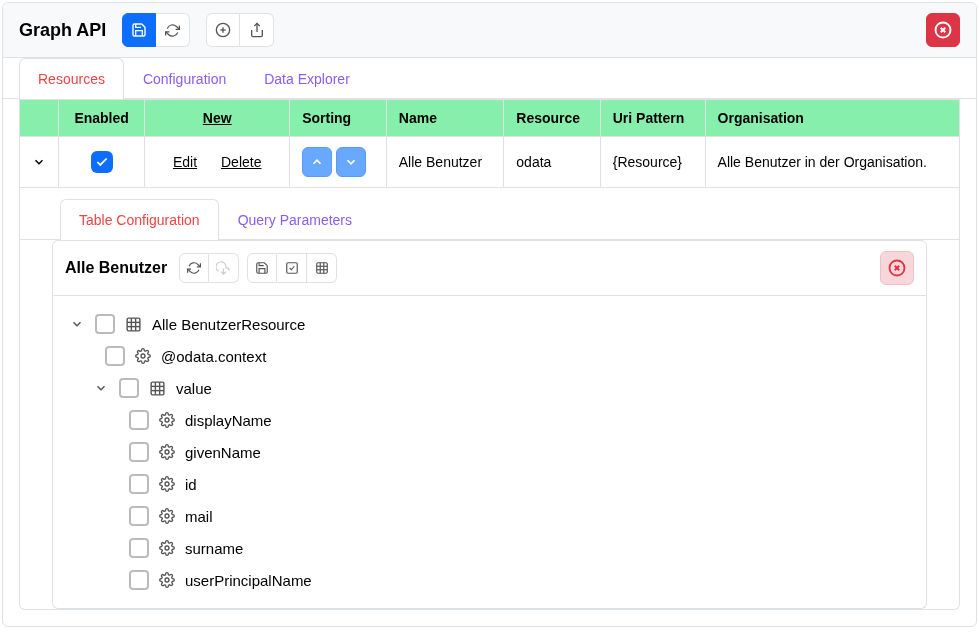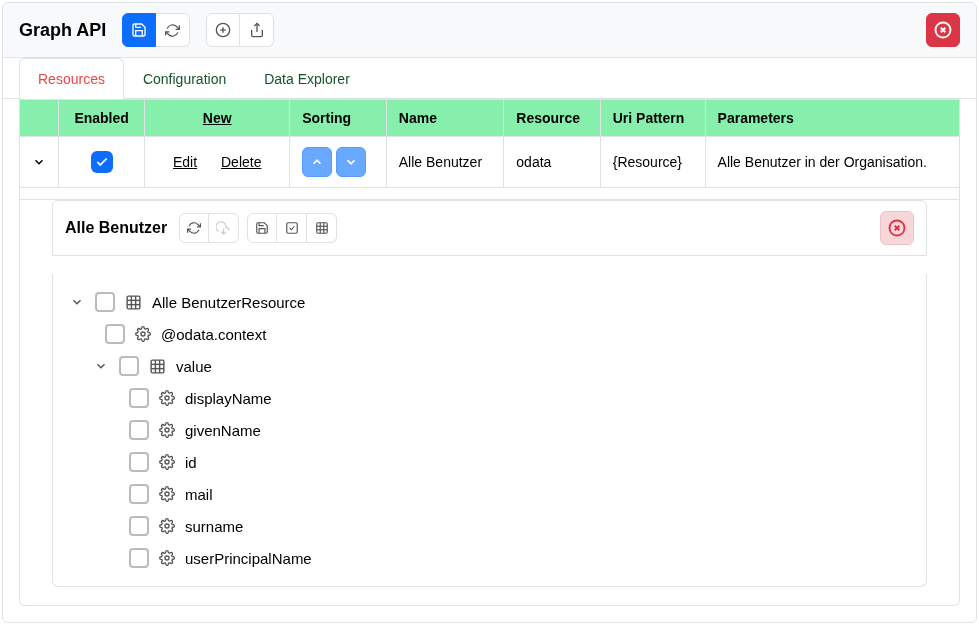--- a/index.html
+++ b/index.html
@@ -26,21 +26,21 @@
     .btn.single { border-radius: 6px; }
     .btn.primary { background: #0d6efd; border-color: #0d6efd; color: #fff; }
     .btn.danger { background: #dc3545; border-color: #dc3545; color: #fff; }
     .btn.danger-light { background: #f8d7da; border-color: #f1c0c7; color: #dc3545; }
     .btn.sort { background: #69a8ff; border-color: #5a9aff; color: #fff; width: 30px; height: 30px; border-radius: 6px; }
     
     .tabs { display: flex; padding: 0 16px; border-bottom: 1px solid #dee2e6; }
     .tab {
       padding: 12px 18px; cursor: pointer; border: 1px solid transparent;
       border-bottom: none; margin-bottom: -1px; border-radius: 6px 6px 0 0;
-      color: #14532d;
+      color: #8b5cf6;
     }
     .tab.active { border-color: #dee2e6; background: #fff; color: #ef4444; }
     
     .content { padding: 0 16px 16px; }
     
     table { width: 100%; border-collapse: collapse; margin-top: 0; }
     th, td { border: 1px solid #dee2e6; padding: 10px 12px; text-align: left; vertical-align: middle; }
     th { font-weight: 700; background: #86efac; }
     th.center, td.center { text-align: center; }
     th .link-u { text-decoration: underline; cursor: pointer; font-weight: 700;}
@@ -76,21 +76,21 @@
       width: 30px; height: 30px; border: 1px solid #dee2e6; background: #fff;
       display: inline-flex; align-items: center; justify-content: center;
       cursor: pointer; color: #555;
     }
     .sm-group { display: flex; }
     .sm-group .sm-btn:first-child { border-radius: 6px 0 0 6px; }
     .sm-group .sm-btn:last-child { border-radius: 0 6px 6px 0; }
     .sm-group .sm-btn + .sm-btn { border-left: none; }
     .sm-btn.muted { color: #ccc; }
     
-    .tree { padding: 12px 16px; border: 1px solid #dee2e6; border-top: none; margin: 18px 16px; border-radius: 0 0 6px 6px; }
+    .tree { padding: 12px 16px; border: 1px solid #dee2e6; border-top: none; margin: 0 16px; border-radius: 0 0 6px 6px; }
     .tree-row { display: flex; align-items: center; gap: 10px; padding: 6px 0; }
     .tree-label { font-size: 15px; }
     .tree-chev { width: 16px; color: #555; cursor: pointer; display: inline-flex; justify-content: center; }
     .tree-icon { color: #555; display: inline-flex; }
     .indent-1 { margin-left: 36px; }
     .indent-2 { margin-left: 24px; }
     .indent-3 { margin-left: 60px; }
     
     svg { display: block; }
   </style>
@@ -153,21 +153,21 @@
     <table>
       <thead>
         <tr>
           <th class="chevron-cell"></th>
           <th class="center">Enabled</th>
           <th class="center"><span class="link-u">New</span></th>
           <th>Sorting</th>
           <th>Name</th>
           <th>Resource</th>
           <th>Uri Pattern</th>
-          <th>Parameters</th>
+          <th>Organisation</th>
         </tr>
       </thead>
       <tbody>
         <tr>
           <td class="chevron-cell">
             <svg width="14" height="14" viewBox="0 0 24 24" fill="none" stroke="currentColor" stroke-width="2.5">
                 <polyline points="6 9 12 15 18 9"></polyline>
               </svg>
           </td>
           <td class="center">
@@ -198,20 +198,22 @@
           <td>Alle Benutzer</td>
           <td>odata</td>
           <td>{Resource}</td>
           <td>Alle Benutzer in der Organisation.</td>
         </tr>
       </tbody>
     </table>
 
     <div class="sub-panel">
       <div class="sub-tabs">
+        <div class="tab active">Table Configuration</div>
+        <div class="tab">Query Parameters</div>
       </div>
 
       <div class="cfg-wrapper">
         <div class="cfg-header">
           <div class="cfg-left">
             <span class="cfg-title">Alle Benutzer</span>
             <div class="sm-group">
               <button class="sm-btn">
                 <svg width="14" height="14" viewBox="0 0 24 24" fill="none" stroke="currentColor" stroke-width="2">
                     <polyline points="23 4 23 10 17 10"></polyline>

